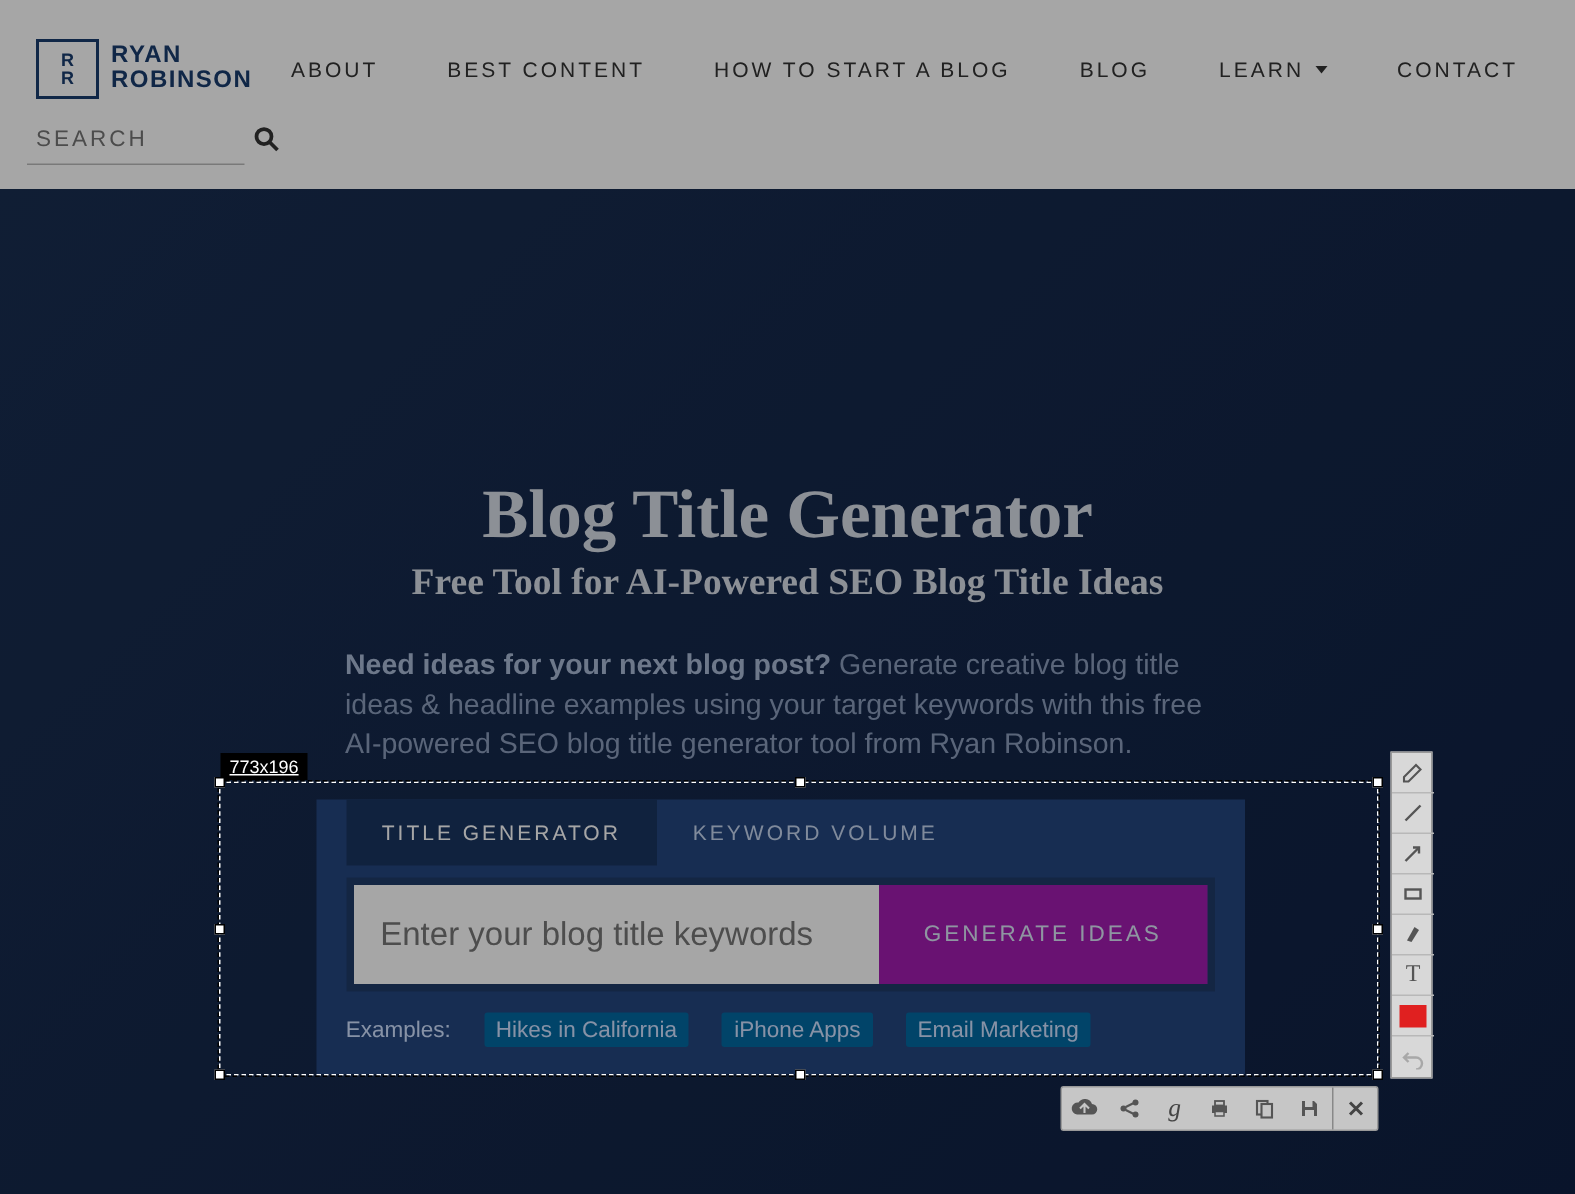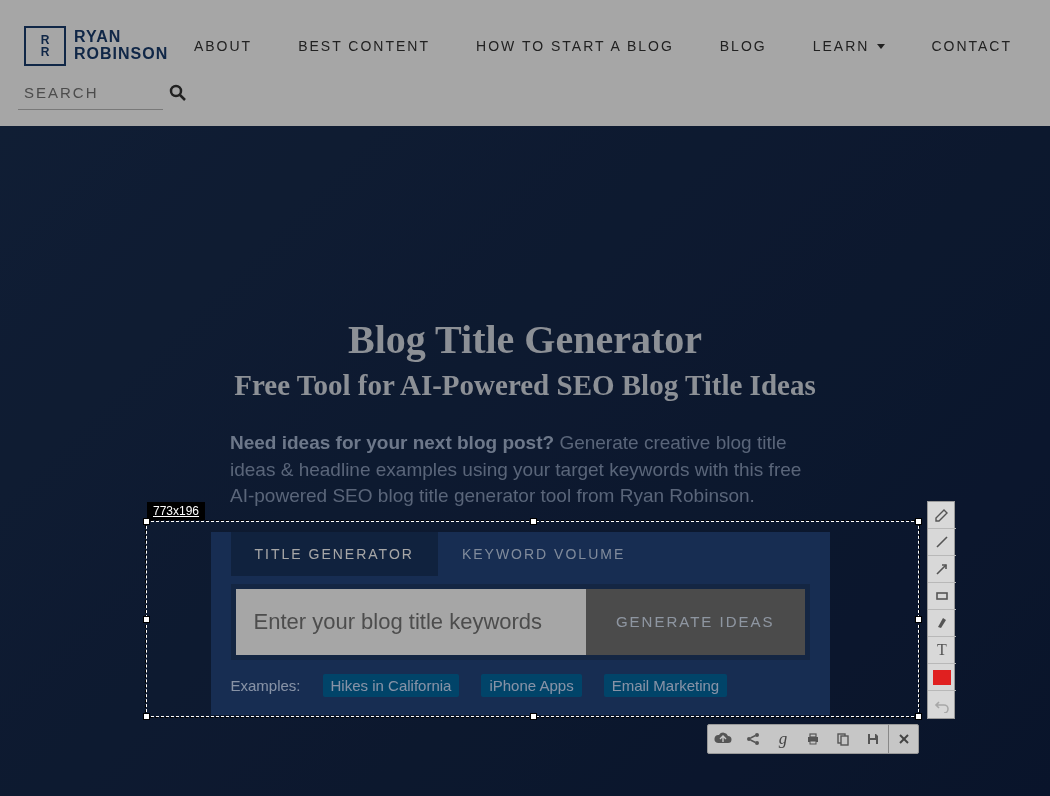--- a/index.html
+++ b/index.html
@@ -106,28 +106,28 @@
 }
 
 
 .hero {
   text-align: center;
   padding: 190px 0 0 0;
   color: #fff;
 }
 .page-title {
   font-family: Georgia, serif;
-  font-size: 40px;
+  font-size: 46px;
   font-weight: bold;
   color: #d8dde6;
   margin-bottom: 6px;
 }
 .page-subtitle {
   font-family: Georgia, serif;
-  font-size: 29px;
+  font-size: 25px;
   font-weight: bold;
   color: #d8dde6;
   margin-bottom: 28px;
 }
 .intro {
   max-width: 590px;
   margin: 0 auto;
   font-size: 19px;
   line-height: 1.4;
   color: #8a9cbb;
@@ -169,21 +169,21 @@
 .keyword-input {
   flex: 1;
   padding: 20px 18px;
   font-size: 22px;
   border: none;
   outline: none;
   color: #555;
 }
 .keyword-input::placeholder { color: #777; }
 .generate-btn {
-  background: #737373;
+  background: #a21caf;
   color: #dbe6f7;
   border: none;
   padding: 0 30px;
   font-size: 15px;
   letter-spacing: 2px;
   cursor: pointer;
 }
 .examples {
   margin-top: 14px;
   display: flex;

